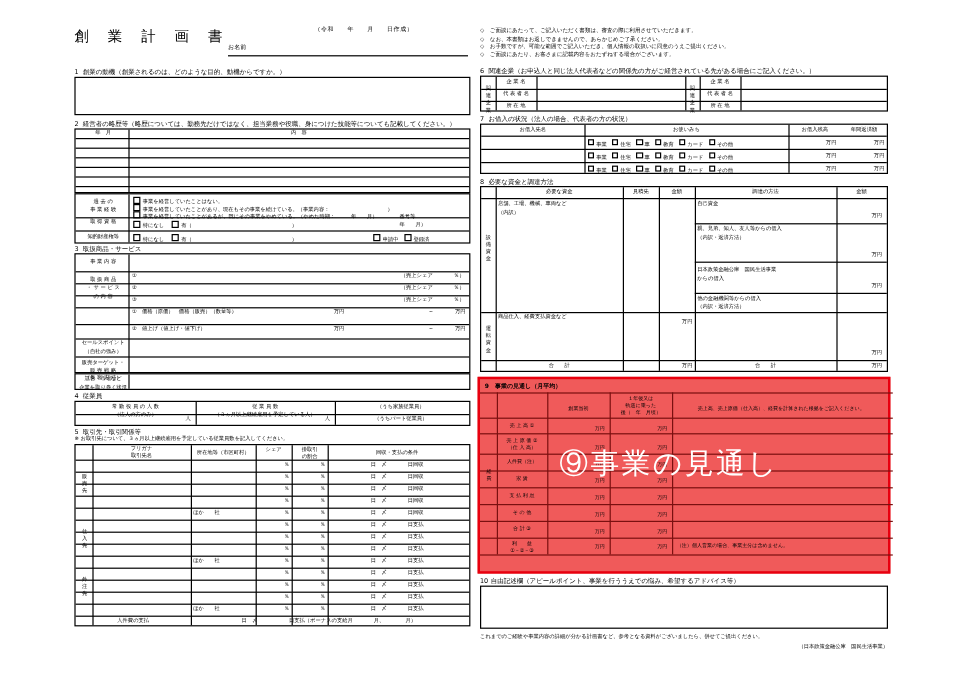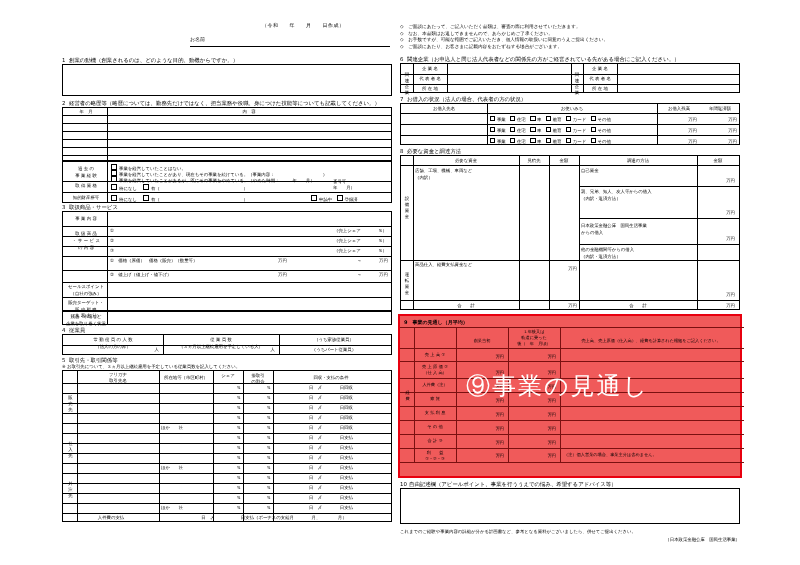--- a/index.html
+++ b/index.html
@@ -36,20 +36,21 @@
 
   .chk{display:inline-block;width:4px;height:4px;border:1px solid #000;margin-right:2px;vertical-align:-0.5px;}
   .smallsq{display:inline-block;width:3.4px;height:3.4px;border:1px solid #000;margin-right:1.5px;}
   .note{position:absolute;font-size:4.6px;line-height:1.45;}
 </style>
 </head>
 <body>
 
 <div class="page">
 
+  <div class="doc-title">創 業 計 画 書</div>
   <div class="made-on t7">（令和　　年　　月　　日作成）</div>
   <div class="name-field">
     <div class="lbl">お名前</div>
     <div class="rule"></div>
   </div>
 
   <div class="sec" style="left:62px;top:57px;">
     <span class="num">1</span><span>創業の動機（創業されるのは、どのような目的、動機からですか。）</span>
   </div>
   <div class="bx" style="left:62px;top:64px;width:330px;height:32px;"></div>

